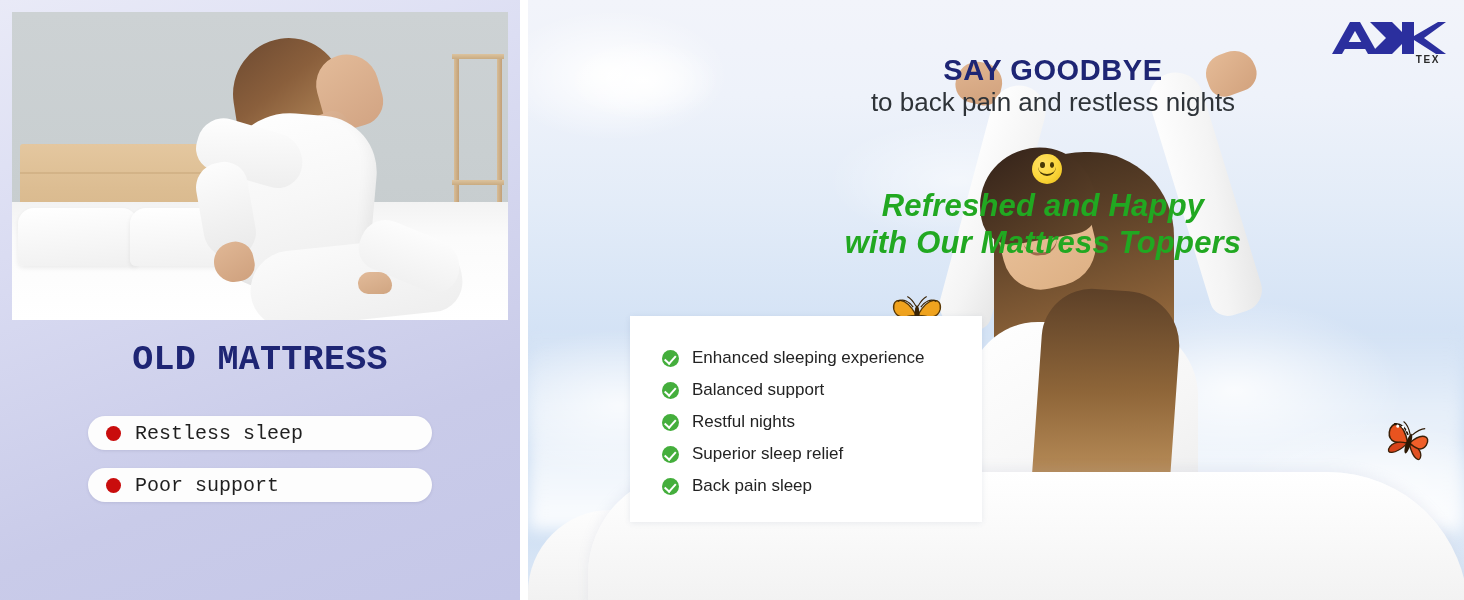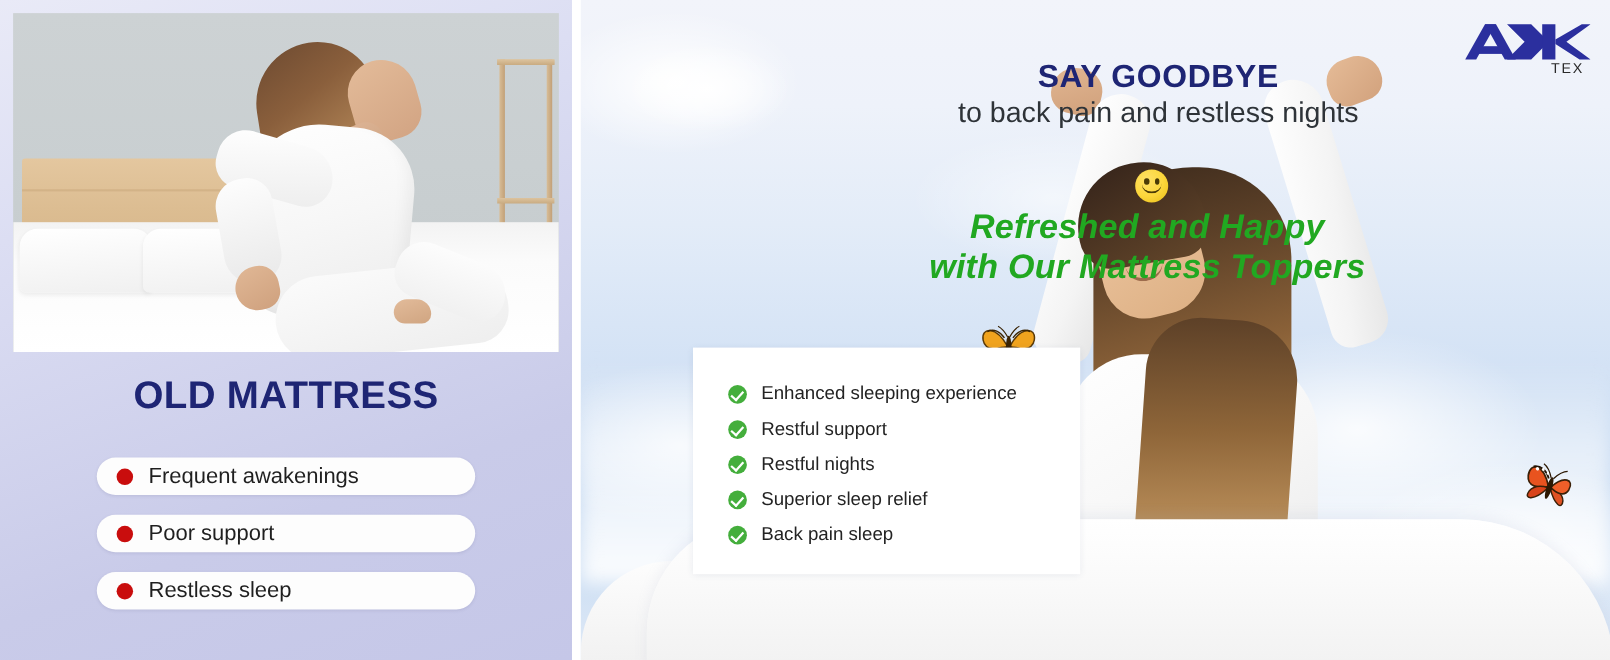--- a/index.html
+++ b/index.html
@@ -18,20 +18,21 @@
     background:#ffffff;
   }
 
   
   #left-panel {
     position:relative;
     width:520px; height:600px;
     background:linear-gradient(160deg,#e9eaf7 0%,#dcdef3 28%,#c9cbe9 72%,#c5c7e8 100%);
     overflow:hidden;
     flex:0 0 520px;
+    font-family:Liberation Mono, monospace;
   }
 
   
   .old-photo {
     position:absolute;
     left:12px; top:12px;
     width:496px; height:308px;
     overflow:hidden;
     background:#cfd4d6;
   }
@@ -387,21 +388,21 @@
   
   #logo {
     position:absolute;
     right:18px; top:18px;
     width:116px; height:54px;
     text-align:right;
   }
   #logo-mark { display:block; }
   #logo-sub {
     display:block;
-    font-size:13px; font-weight:normal;
+    font-size:10px; font-weight:bold;
     letter-spacing:1.6px;
     color:#2a2a2a;
     margin-top:-4px;
     padding-right:6px;
   }
 </style>
 </head>
 <body>
 
 <div id="banner">
@@ -434,33 +435,29 @@
         <div class="w-legs"></div>
         <div class="w-shin"></div>
         <div class="w-foot"></div>
       </div>
     </div>
 
     <div id="old-title">OLD MATTRESS</div>
 
     <div id="old-list">
 
+
       <div class="pill">
         <span class="pill-dot"></span>
-        <span class="pill-text">Frequent awakenings</span>
+        <span class="pill-text">Restless sleep</span>
       </div>
 
       <div class="pill">
         <span class="pill-dot"></span>
         <span class="pill-text">Poor support</span>
-      </div>
-
-      <div class="pill">
-        <span class="pill-dot"></span>
-        <span class="pill-text">Restless sleep</span>
       </div>
 
     </div>
   </div>
 
   <div id="divider"></div>
 
   <div id="right-panel">
 
     <div class="cloud c1"></div>
@@ -534,21 +531,21 @@
 
     <div id="benefits-card">
 
       <div class="benefit">
         <span class="check"></span>
         <span class="benefit-text">Enhanced sleeping experience</span>
       </div>
 
       <div class="benefit">
         <span class="check"></span>
-        <span class="benefit-text">Restful support</span>
+        <span class="benefit-text">Balanced support</span>
       </div>
 
       <div class="benefit">
         <span class="check"></span>
         <span class="benefit-text">Restful nights</span>
       </div>
 
       <div class="benefit">
         <span class="check"></span>
         <span class="benefit-text">Superior sleep relief</span>

